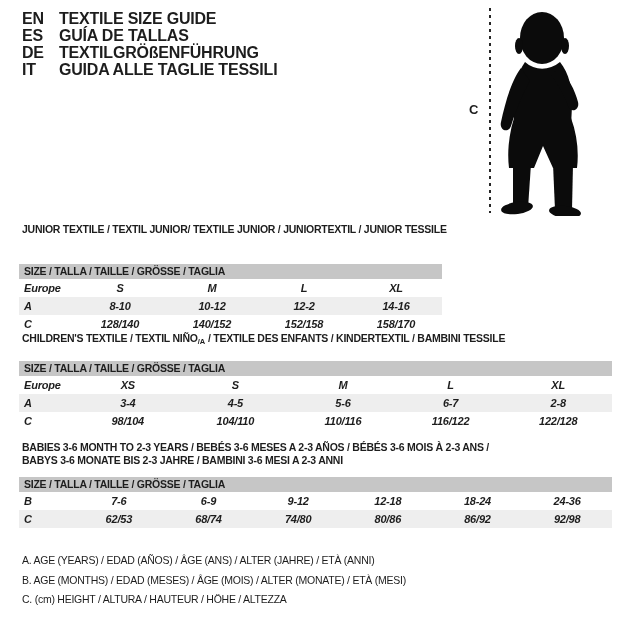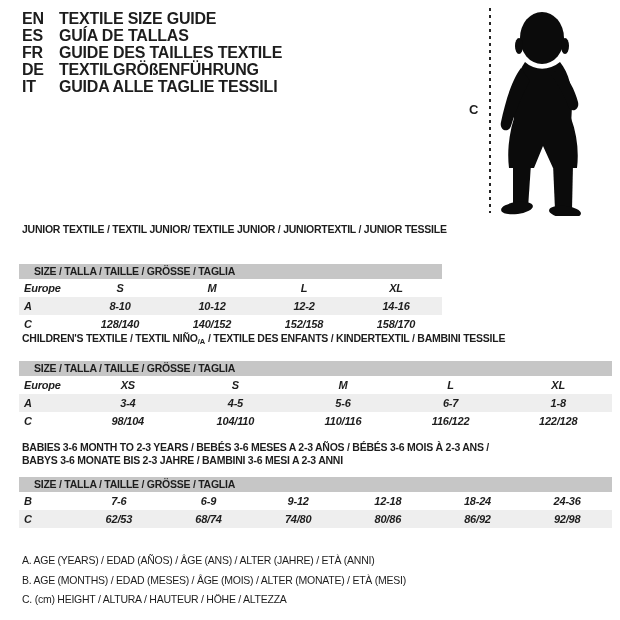--- a/index.html
+++ b/index.html
@@ -34,21 +34,21 @@
   }
   .mb-lg{margin-bottom:28px;}
   .mb-md{margin-bottom:13px;}
   .mb-sm{margin-bottom:10px;}
   .sub{font-size:7.5px;vertical-align:-2px;letter-spacing:0;}
   table.sizes{border-collapse:collapse;table-layout:fixed;}
   .w-junior{width:423px;}
   .w-full{width:593px;}
   .sizes th.band{
     background:#c6c6c6;font-size:10.5px;font-weight:bold;text-align:left;
-    padding:1px 0 2px 15px;letter-spacing:-0.25px;height:12px;white-space:nowrap;
+    padding:1px 0 2px 5px;letter-spacing:-0.25px;height:12px;white-space:nowrap;
   }
   .sizes td{
     font-size:11px;font-weight:bold;text-align:center;height:18px;padding:0;
     letter-spacing:-0.2px;white-space:nowrap;font-style:italic;
   }
   .sizes td.lbl{text-align:left;padding-left:5px;}
   .sizes tbody tr:nth-child(even) td{background:#eeeeee;}
 
   
   .legend{position:absolute;left:22px;top:551px;}
@@ -60,24 +60,20 @@
 <div class="page">
 
   <div class="lang-list">
     <div class="lang-row">
       <span class="code">EN</span>
       <span>TEXTILE SIZE GUIDE</span>
     </div>
     <div class="lang-row">
       <span class="code">ES</span>
       <span>GUÍA DE TALLAS</span>
-    </div>
-    <div class="lang-row">
-      <span class="code">FR</span>
-      <span>GUIDE DES TAILLES TEXTILE</span>
     </div>
     <div class="lang-row">
       <span class="code">DE</span>
       <span>TEXTILGRÖßENFÜHRUNG</span>
     </div>
     <div class="lang-row">
       <span class="code">IT</span>
       <span>GUIDA ALLE TAGLIE TESSILI</span>
     </div>
   </div>
@@ -167,21 +163,21 @@
           <td>M</td>
           <td>L</td>
           <td>XL</td>
         </tr>
         <tr>
           <td class="lbl">A</td>
           <td>3-4</td>
           <td>4-5</td>
           <td>5-6</td>
           <td>6-7</td>
-          <td>1-8</td>
+          <td>2-8</td>
         </tr>
         <tr>
           <td class="lbl">C</td>
           <td>98/104</td>
           <td>104/110</td>
           <td>110/116</td>
           <td>116/122</td>
           <td>122/128</td>
         </tr>
       </tbody>

